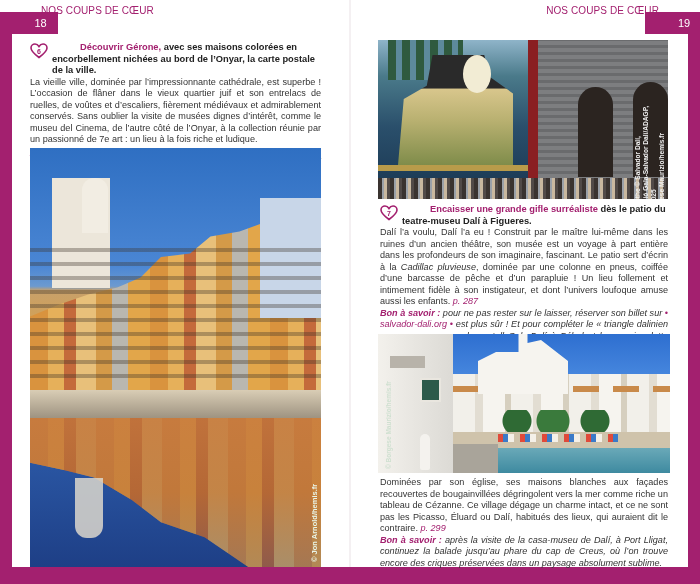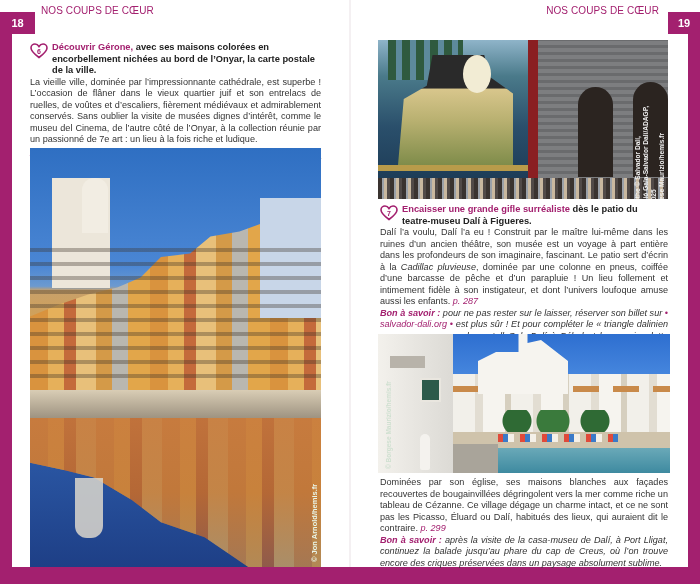--- a/index.html
+++ b/index.html
@@ -4,31 +4,31 @@
 <style>
   html, body { margin:0; padding:0; }
   body { width:700px; height:584px; position:relative; overflow:hidden; background:#a3206f; font-family:"Liberation Sans", sans-serif; }
   .page { position:absolute; background:#fff; }
   #page-left { left:12px; top:0; width:338px; height:567px; }
   #page-right { left:350px; top:0; width:338px; height:567px; }
   .top-strip-left { position:absolute; left:0; top:0; width:350px; height:12px; background:#fff; }
   .top-strip-right { position:absolute; left:350px; top:0; width:350px; height:12px; background:#fff; }
   .gutter { position:absolute; left:349px; top:0; width:2px; height:567px; background:#f4f0f2; }
 
-  .folio { position:absolute; top:12px; height:22px; background:#a3206f; color:#fff; font-weight:bold; font-size:11px; line-height:22px; text-align:center; }
+  .folio { position:absolute; top:12px; height:22px; background:#a3206f; color:#fff; font-weight:normal; font-size:11px; line-height:22px; text-align:center;padding-left:23px; }
   .folio-left { left:0; width:35px; }
   .folio-right { right:0; width:32px; }
   .running-head { position:absolute; top:0; height:22px; line-height:22px; font-weight:normal; font-size:10px; color:#a3206f; letter-spacing:0.1px; }
   .rh-left { left:41px; }
   .rh-right { right:41px; }
 
   .entry { position:absolute; font-size:9.1px; line-height:11.5px; color:#333; }
   .entry p { margin:0; }
   .entry-head { position:relative; padding-left:22px; font-weight:bold; color:#222; font-size:9.3px; line-height:11.6px; }
-  .entry-head .lead { color:#a3206f; }
+  .entry-head .lead { color:#a3206f;margin-left:28px; }
   .heart { position:absolute; left:0; top:1px; width:18px; height:16px; }
   .heart svg { display:block; }
   .heart-num { position:absolute; left:0; top:3px; width:18px; text-align:center; font-size:7px; font-weight:bold; color:#a3206f; }
   .body-text { text-align:justify; margin-top:1px; }
   .pref { color:#a3206f; font-style:italic; }
   .bon { font-style:italic; color:#333; text-align:justify; }
   .bon .bon-label { color:#a3206f; font-weight:bold; }
   .bon .link { color:#a3206f; }
   .bon .roman { font-style:normal; }
 

